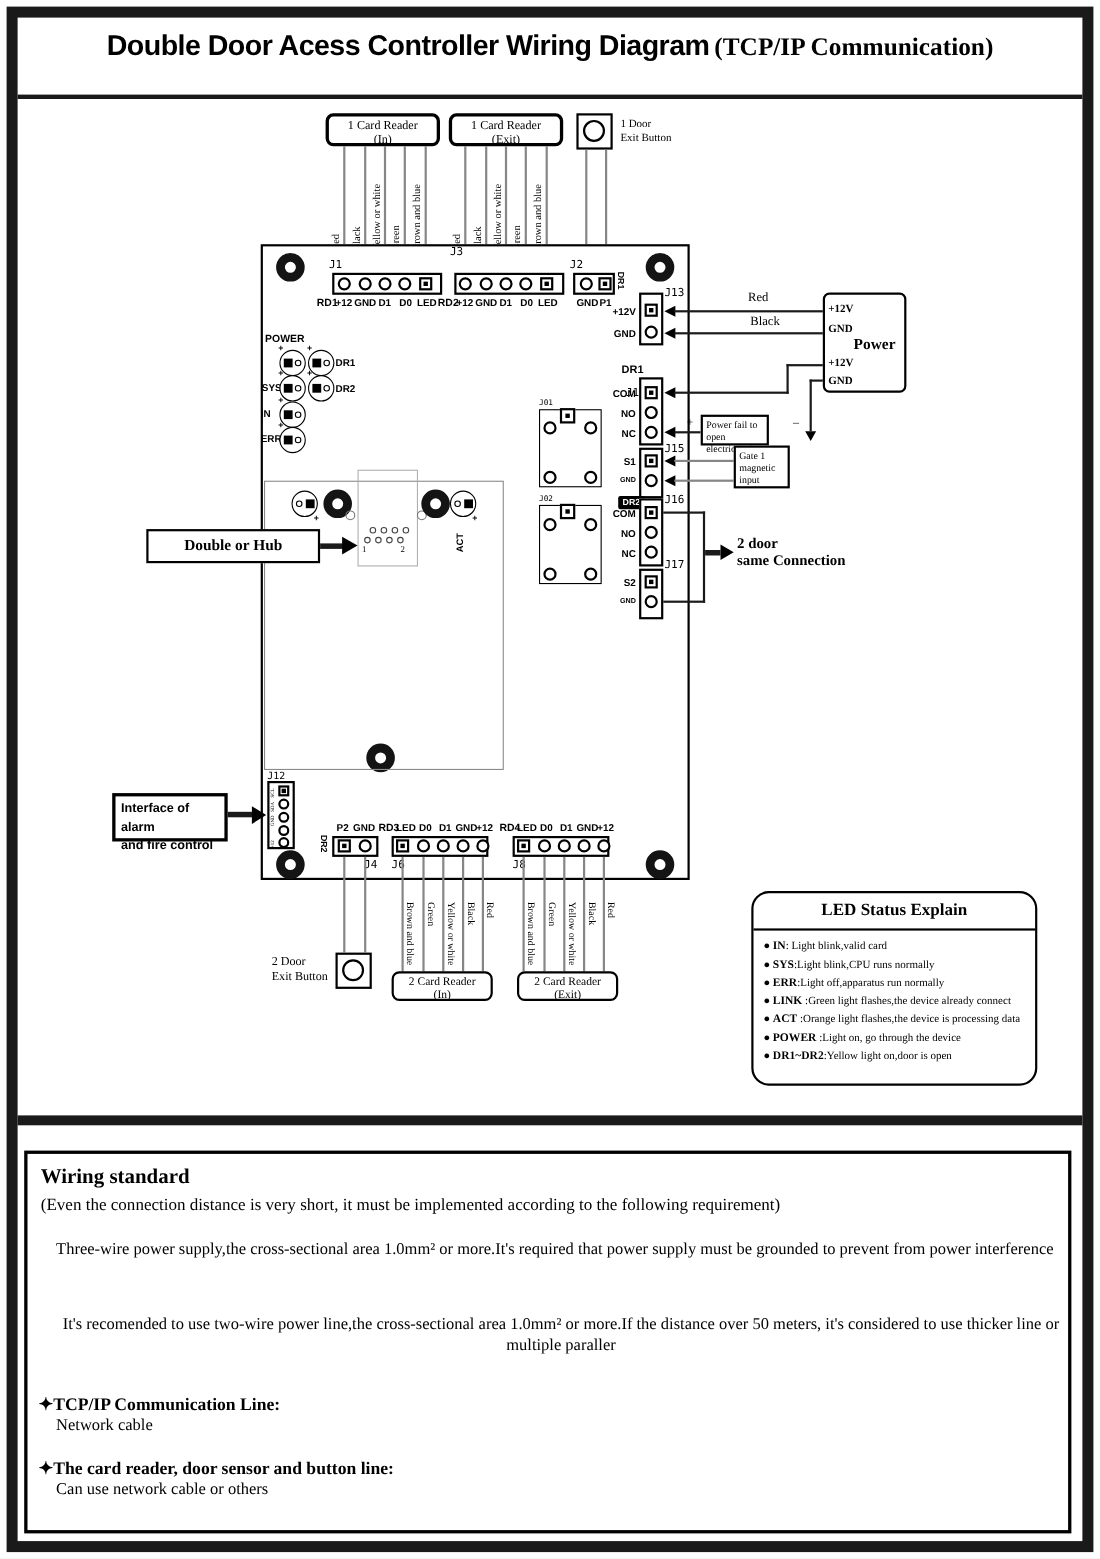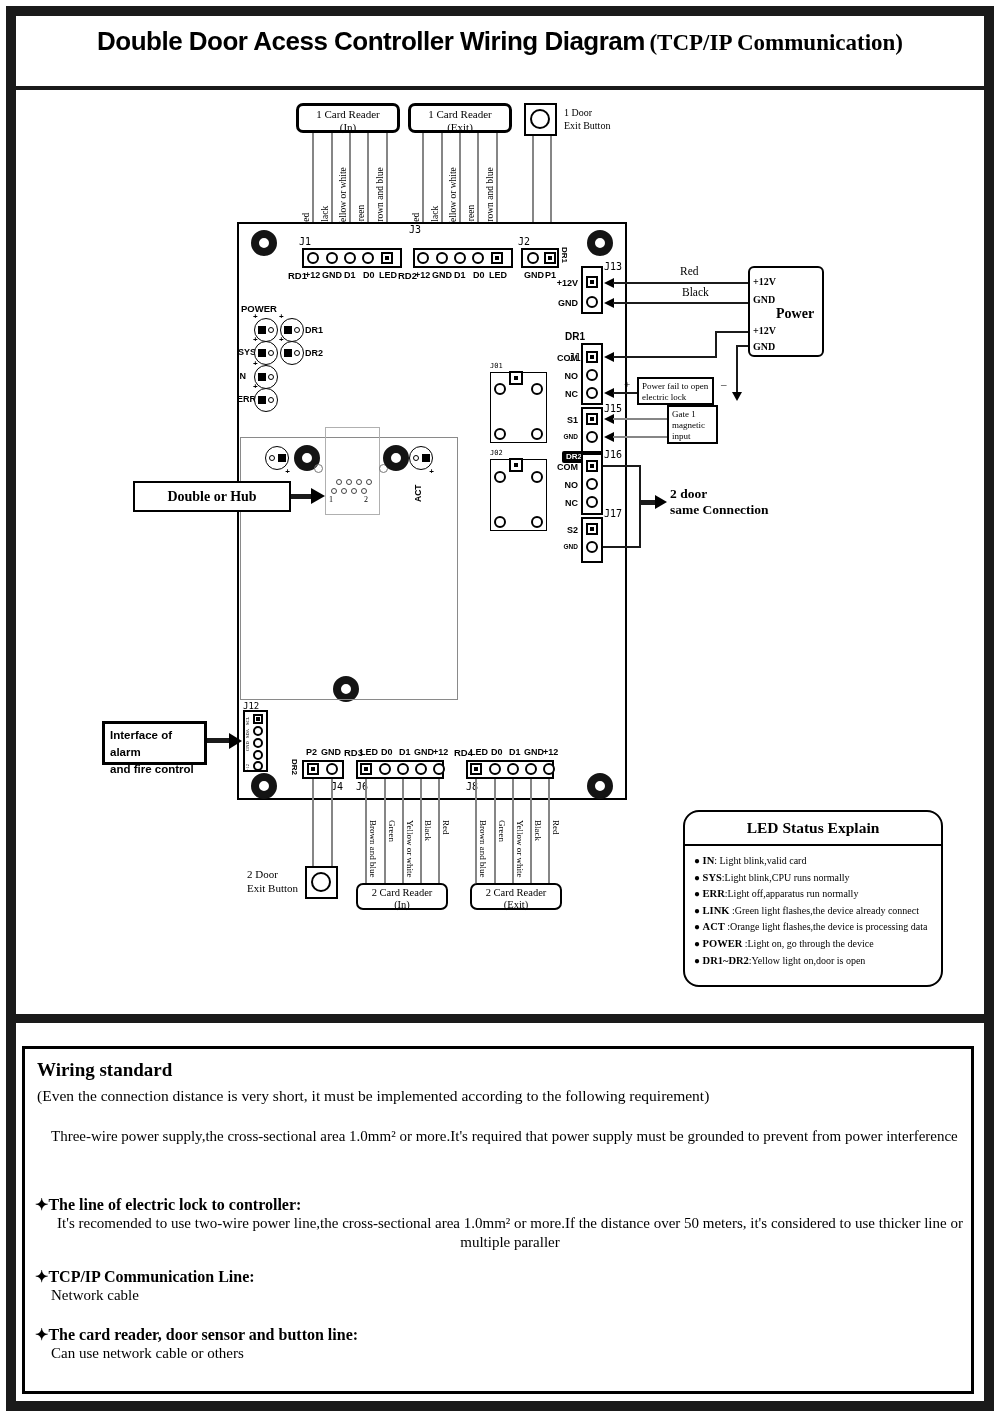--- a/index.html
+++ b/index.html
@@ -273,21 +273,21 @@
     <div class="wv bk" style="left:715px;top:331px;height:27px;"></div>
     <div class="wh bk" style="left:715px;top:331px;width:33px;"></div>
     <div class="wh bk" style="left:736px;top:345px;width:12px;"></div>
     <div class="wv bk" style="left:736px;top:345px;height:47px;"></div>
     <div class="ahd" style="left:732px;top:392px;"></div>
   </div>
 
   <div class="ahl" style="left:604px;top:388px;"></div>
   <div class="wh bk" style="left:613px;top:392px;width:24px;"></div>
   <div class="ser" style="left:624px;top:378px;font-size:11px;">+</div>
-  <div class="cbox" style="left:637px;top:377px;width:77px;height:28px;font:9px 'Liberation Serif',serif;line-height:11px;padding:2px 0 0 3px;">
+  <div class="cbox" style="left:637px;top:377px;width:62px;height:28px;font:9px 'Liberation Serif',serif;line-height:11px;padding:2px 0 0 3px;">
     <div>Power fail to open</div>
     <div>electric lock</div>
   </div>
   <div class="ser" style="left:721px;top:378px;font-size:11px;">–</div>
 
   <div class="ahl" style="left:604px;top:414px;"></div>
   <div class="wh" style="left:613px;top:418px;width:54px;"></div>
   <div class="ahl" style="left:604px;top:432px;"></div>
   <div class="wh" style="left:613px;top:436px;width:54px;"></div>
   <div class="cbox" style="left:667px;top:405px;width:51px;height:39px;font:9px 'Liberation Serif',serif;line-height:11px;padding:2px 0 0 3px;">
@@ -424,21 +424,20 @@
     </div>
   </div>
 
   <div class="a" style="left:22px;top:1046px;width:952px;height:348px;border:3px solid #000;box-sizing:border-box;">
     <div style="position:absolute;left:12px;top:10px;font:bold 19px 'Liberation Serif',serif;">Wiring standard</div>
     <div style="position:absolute;left:12px;top:38px;width:920px;font:15.5px 'Liberation Serif',serif;">(Even the connection distance  is very short, it must be implemented  according to the following requirement)</div>
     <div style="position:absolute;left:10px;top:78px;width:930px;">
       <div class="ws-body" style="margin-left:16px;">Three-wire power supply,the cross-sectional area 1.0mm² or more.It's required that power supply must be grounded to prevent from power interference</div>
     </div>
     <div style="position:absolute;left:10px;top:146px;width:934px;">
-      <div class="ws-title"><span>✦</span><span>The line of electric lock to controller:</span></div>
       <div class="ws-body" style="margin-left:16px;text-align:center;">It's recomended to use two-wire power line,the cross-sectional area 1.0mm²  or more.If the distance over 50 meters, it's considered to use  thicker line or multiple paraller</div>
     </div>
     <div style="position:absolute;left:10px;top:218px;width:930px;">
       <div class="ws-title"><span>✦</span><span>TCP/IP  Communication Line:</span></div>
       <div class="ws-body" style="margin-left:16px;">Network cable</div>
     </div>
     <div style="position:absolute;left:10px;top:276px;width:930px;">
       <div class="ws-title"><span>✦</span><span>The card reader, door sensor and button line:</span></div>
       <div class="ws-body" style="margin-left:16px;">Can use network cable or others</div>
     </div>

